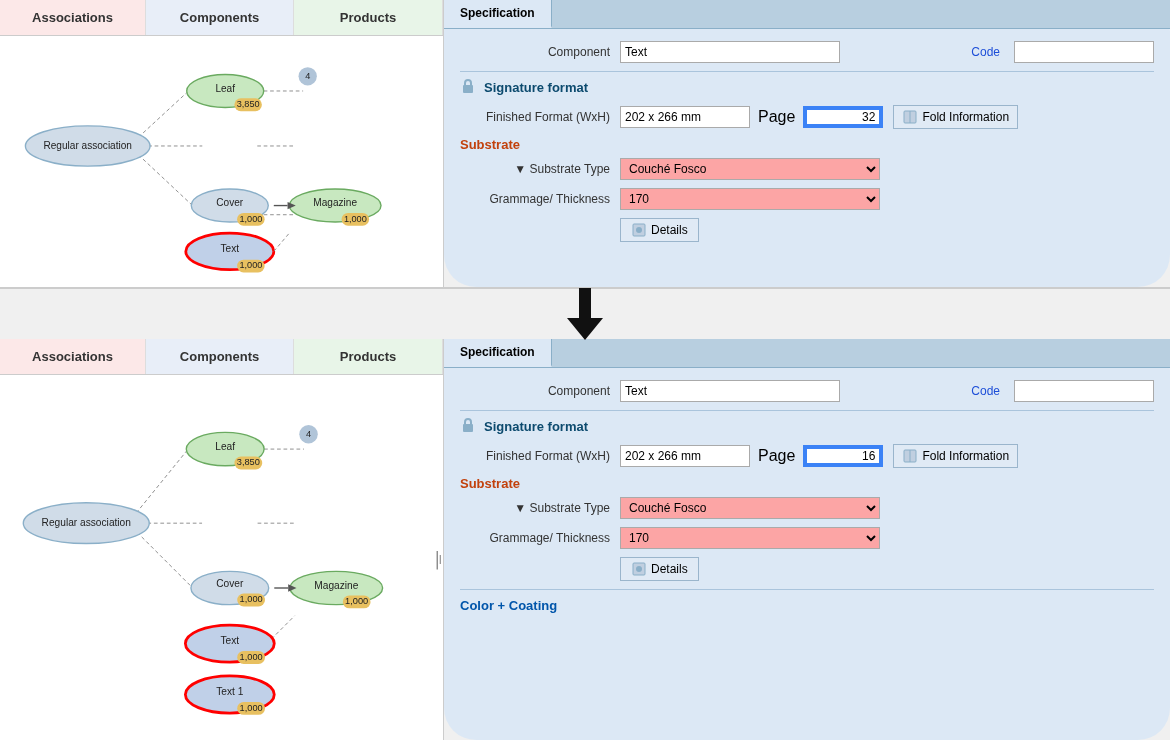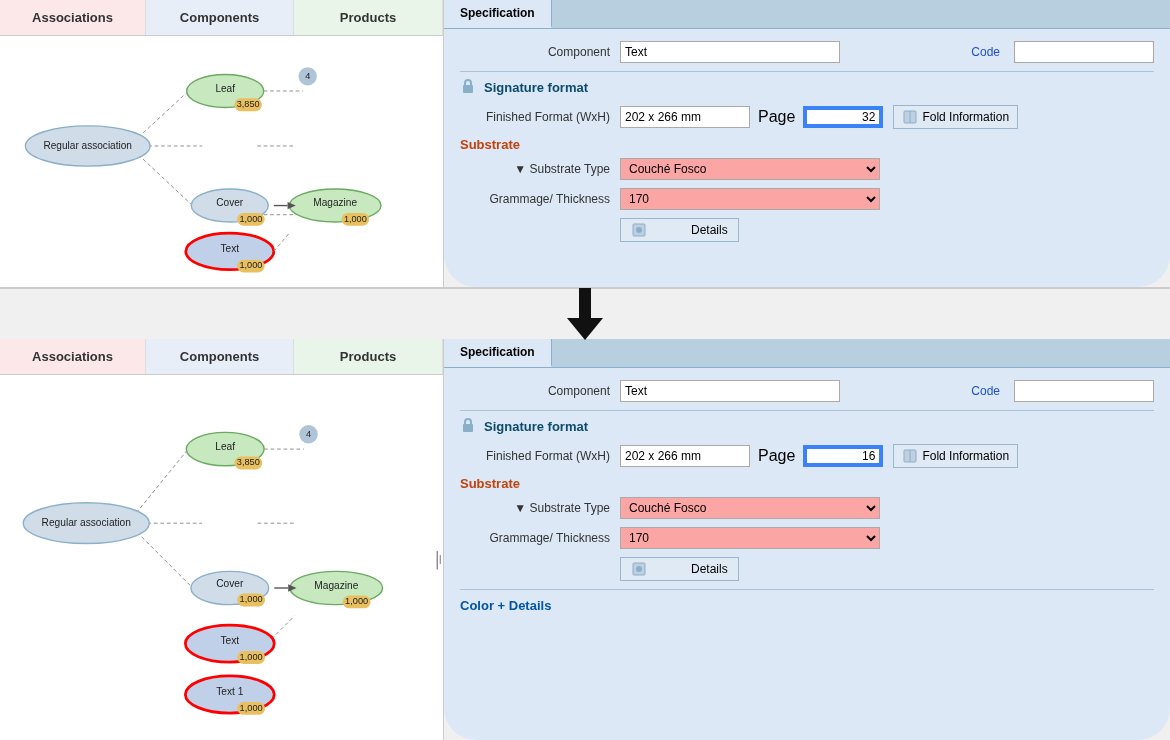--- a/index.html
+++ b/index.html
@@ -229,21 +229,20 @@
     .details-btn {
       display: flex;
       align-items: center;
       background: #e0eaf5;
       border: 1px solid #9ab5cc;
       padding: 3px 10px;
       cursor: pointer;
       font-size: 12px;
       margin-left: 160px;
       margin-top: 4px;
-      gap: 40px;
     }
 
     
     .arrow-container {
       display: flex;
       align-items: center;
       justify-content: center;
       width: 1170px;
       height: 40px;
       background: #f0f0f0;
@@ -585,18 +584,18 @@
             <svg width="16" height="16" viewBox="0 0 16 16" style="margin-right:4px;">
               <rect x="2" y="2" width="12" height="12" rx="1" fill="#c0cfe0" stroke="#8aafc8"></rect>
               <circle cx="8" cy="8" r="3" fill="#8aafc8"></circle>
             </svg>
             <span>Details</span>
           </button>
         </div>
 
         <div class="section-divider" style="margin-top:8px;"></div>
 
-        <div class="color-section-title">Color + Details</div>
+        <div class="color-section-title">Color + Coating</div>
       </div>
     </div>
   </div>
 
 </div>
 
 </body></html>

